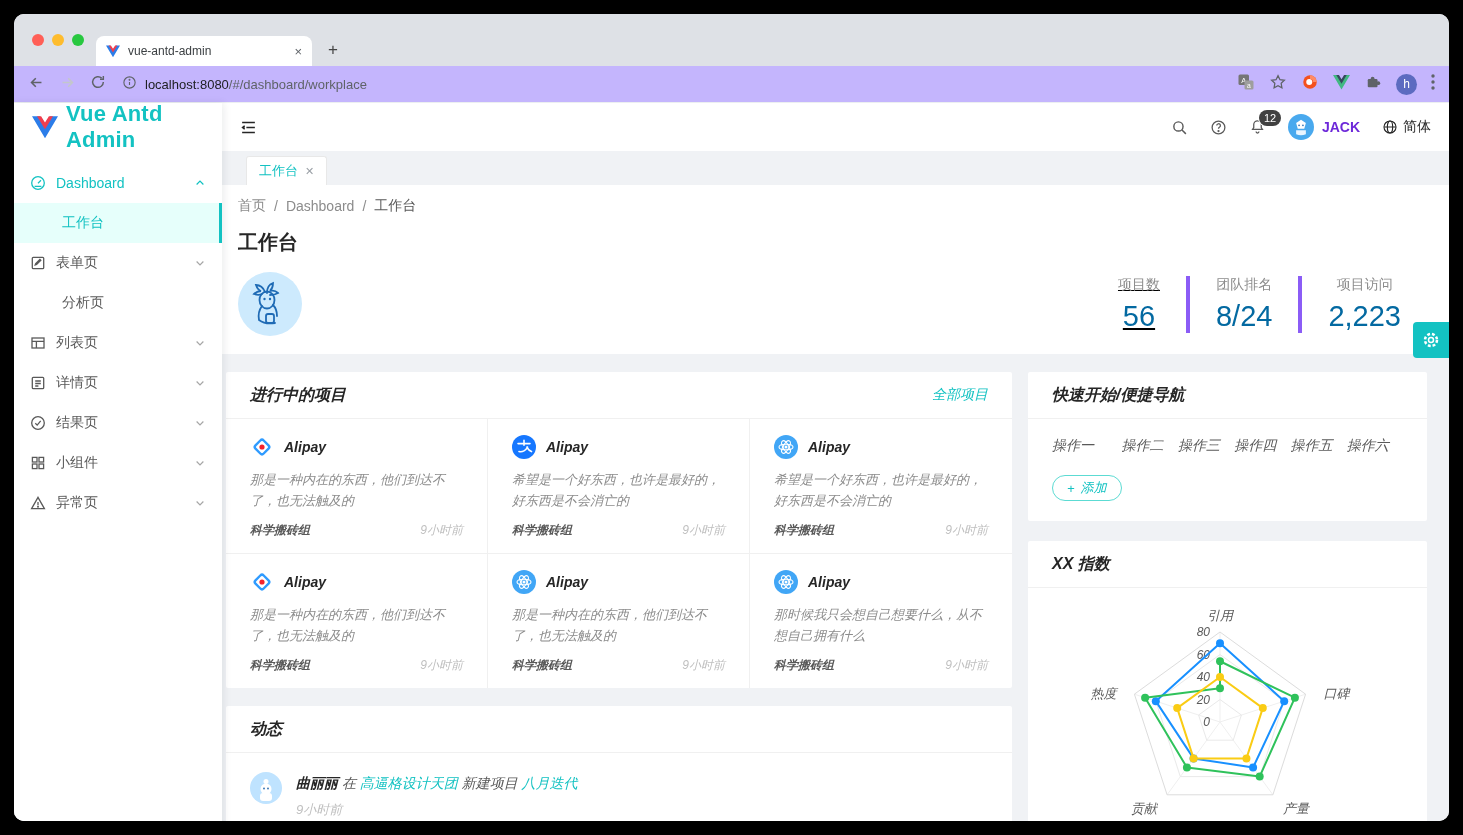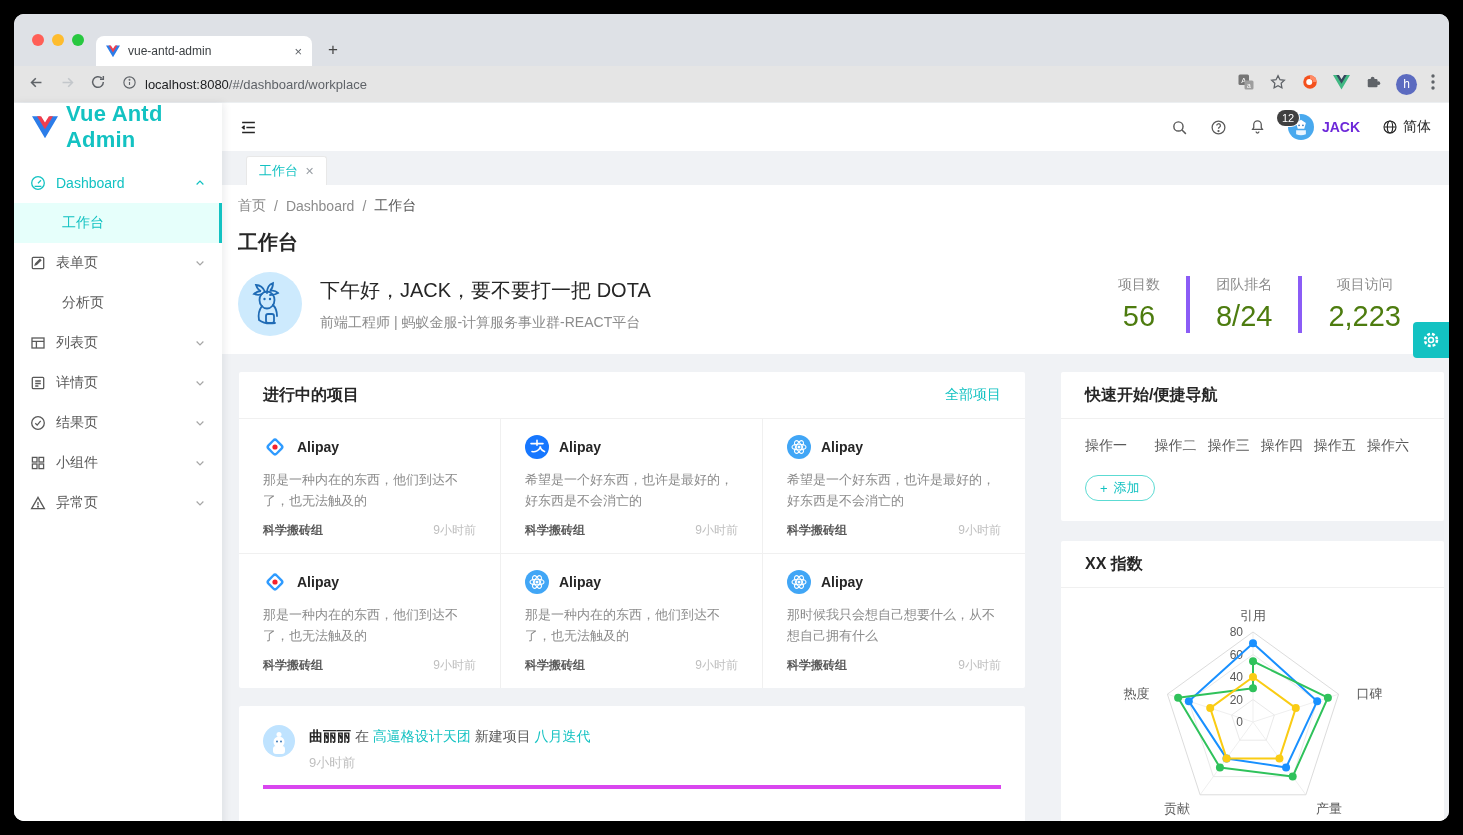--- a/index.html
+++ b/index.html
@@ -10,21 +10,21 @@
           border-radius:10px;overflow:hidden;background:#fff;}
   
   .tabstrip{height:52px;background:#dee1e6;display:flex;align-items:flex-end;padding-left:10px;}
   .traffic{display:flex;gap:8px;align-self:center;margin:0 12px 0 8px;}
   .dot{width:12px;height:12px;border-radius:50%;}
   .browser-tab{width:196px;height:30px;background:#fff;border-radius:8px 8px 0 0;
       display:flex;align-items:center;gap:8px;padding:0 10px;font-size:12px;color:#3c4043;}
   .browser-tab .close{margin-left:auto;color:#5f6368;font-size:13px;cursor:default;}
   .newtab{width:26px;height:26px;display:flex;align-items:center;justify-content:center;
       color:#444;font-size:17px;margin:0 0 3px 8px;}
-  .urlrow{height:36px;background:#e5e5e5;display:flex;align-items:center;padding:0 14px;gap:14px;
+  .urlrow{height:36px;background:#c4b5fd;display:flex;align-items:center;padding:0 14px;gap:14px;
       border-bottom:1px solid #eceff1;}
   .urlrow svg{flex:none;}
   .url{font-size:13px;color:#202124;margin-left:2px;flex:1;display:flex;align-items:center;gap:8px;}
   .url .path{color:#5f6368;}
   .url .host{color:#202124;}
   .ext-icons{display:flex;align-items:center;gap:14px;}
   .profile-chip{width:21px;height:21px;border-radius:50%;background:#5c6bc0;color:#fff;
       font-size:12px;display:flex;align-items:center;justify-content:center;}
   
   .app{display:flex;height:733px;background:#f0f2f5;}
@@ -40,45 +40,45 @@
   .menu-item.group-active{color:#13c2c2;}
   .menu-item.group-active .caret{color:#13c2c2;}
   .menu-item.sub{padding-left:48px;}
   .menu-item.sub.active{background:#e6fffb;color:#13c2c2;}
   .menu-item.sub.active::after{content:"";position:absolute;right:0;top:0;bottom:0;width:3px;background:#13c2c2;}
   .main{flex:1;display:flex;flex-direction:column;min-width:0;position:relative;}
   .app-header{height:48px;background:#fff;display:flex;align-items:center;padding:0 18px;flex:none;}
   .hdr-right{margin-left:auto;display:flex;align-items:center;gap:22px;}
   .hdr-ic{color:#595959;display:flex;align-items:center;cursor:pointer;}
   .bell-wrap{position:relative;}
-  .badge{position:absolute;top:-8px;left:28px;background:#404040;color:#fff;font-size:11px;
+  .badge{position:absolute;top:-8px;left:10px;background:#404040;color:#fff;font-size:11px;
       line-height:16px;padding:0 5px;border-radius:9px;box-shadow:0 0 0 1px #fff;}
   .user-chip{display:flex;align-items:center;gap:8px;font-size:14px;font-weight:bold;color:#6d28d9;cursor:pointer;}
   .lang-chip{display:flex;align-items:center;gap:5px;font-size:14px;color:#262626;cursor:pointer;}
   
   .pagetabs{height:34px;flex:none;display:flex;align-items:flex-end;padding-left:24px;background:#f0f2f5;}
   .ptab{height:28px;background:#fff;border:1px solid #e8e8e8;border-bottom:none;border-radius:3px 3px 0 0;
       display:flex;align-items:center;gap:7px;padding:0 12px;font-size:13px;color:#13c2c2;cursor:pointer;}
   .ptab .x{color:#9aa0a6;font-size:11px;}
   
   .page-header{background:#fff;padding:12px 22px 18px 16px;flex:none;}
   .breadcrumb{font-size:14px;color:#8c8c8c;display:flex;gap:8px;align-items:center;}
   .breadcrumb .cur{color:#595959;}
   .page-title{font-size:20px;font-weight:600;color:#262626;margin:14px 0 16px;}
   .greet-row{display:flex;align-items:center;}
   .greet-left{display:flex;align-items:center;gap:18px;}
   .greet-title{font-size:20px;font-weight:500;color:#262626;margin-bottom:10px;}
   .greet-sub{font-size:14px;color:#8c8c8c;}
   .stats{margin-left:auto;display:flex;align-items:center;}
   .stat{text-align:center;padding:0 26px;border-left:4px solid #8b5cf6;}
-  .stat:first-child{border-left:none;}
+  .stat:first-child{border-left:none;text-decoration:underline;}
   .stat .lab{font-size:14px;color:#8c8c8c;margin-bottom:6px;}
-  .stat .val{font-size:29px;color:#4d7c0f;}
+  .stat .val{font-size:29px;color:#0369a1;}
   
-  .content{flex:1;display:flex;gap:36px;padding:18px 22px 0 17px;overflow:hidden;}
+  .content{flex:1;display:flex;gap:16px;padding:18px 22px 0 4px;overflow:hidden;font-style:italic;}
   .col-left{width:786px;flex:none;display:flex;flex-direction:column;}
   .col-right{flex:1;display:flex;flex-direction:column;}
   .card{background:#fff;border-radius:2px;}
   .card-head{height:46px;display:flex;align-items:center;justify-content:space-between;
       padding:0 24px;border-bottom:1px solid #f0f0f0;}
   .card-title{font-size:16px;font-weight:600;color:#262626;}
   .link{color:#13c2c2;font-size:14px;cursor:pointer;}
   .proj-grid{display:grid;grid-template-columns:repeat(3,1fr);}
   .proj-cell{padding:16px 24px 14px;border-right:1px solid #f0f0f0;border-bottom:1px solid #f0f0f0;cursor:pointer;}
   .proj-cell:nth-child(3n){border-right:none;}
@@ -385,24 +385,20 @@
                     <path d="M29 21c0-6 3-9 6-10 0 3-1 6-3 8 3-1 6 0 8 2-3 2-6 2-8 2"></path>
                     <ellipse cx="29" cy="28" rx="7.5" ry="8.5"></ellipse>
                     <path d="M24 34c-3 4-4 9-3 14 4 3 10 4 16 3"></path>
                     <path d="M35 33c3 3 4 7 4 11"></path>
                     <rect x="28" y="42" width="8" height="9" rx="2"></rect>
                   </g>
                   <circle cx="26.5" cy="27" r="1.2" fill="#1f6bb5"></circle>
                   <circle cx="32" cy="27" r="1.2" fill="#1f6bb5"></circle>
                 </svg>
             </span>
-            <div>
-              <div class="greet-title">下午好，JACK，要不要打一把 DOTA</div>
-              <div class="greet-sub">前端工程师 | 蚂蚁金服-计算服务事业群-REACT平台</div>
-            </div>
           </div>
           <div class="stats">
               <div class="stat">
                 <div class="lab">项目数</div>
                 <div class="val">56</div>
               </div>
               <div class="stat">
                 <div class="lab">团队排名</div>
                 <div class="val">8/24</div>
               </div>
@@ -529,20 +525,23 @@
                   </div>
                   <div class="proj-desc">那时候我只会想自己想要什么，从不想自己拥有什么</div>
                   <div class="proj-foot">
                     <span class="proj-group">科学搬砖组</span>
                     <span class="proj-time">9小时前</span>
                   </div>
                 </div>
               </div>
           </div>
           <div class="card activities">
+            <div class="card-head">
+              <span class="card-title">动态</span>
+            </div>
             <div class="act-body">
                 <div class="act-item">
                   <span style="display: flex;">
                     <svg width="32" height="32" viewBox="0 0 32 32">
                       <circle cx="16" cy="16" r="16" fill="#bfe3ff"></circle>
                       <circle cx="16" cy="9.5" r="2.5" fill="#fff"></circle>
                       <circle cx="16" cy="17" r="5.5" fill="#fff"></circle>
                       <rect x="10" y="21" width="12" height="8" rx="3" fill="#fff"></rect>
                       <circle cx="14" cy="16.5" r=".9" fill="#2b6cb0"></circle>
                       <circle cx="18" cy="16.5" r=".9" fill="#2b6cb0"></circle>

